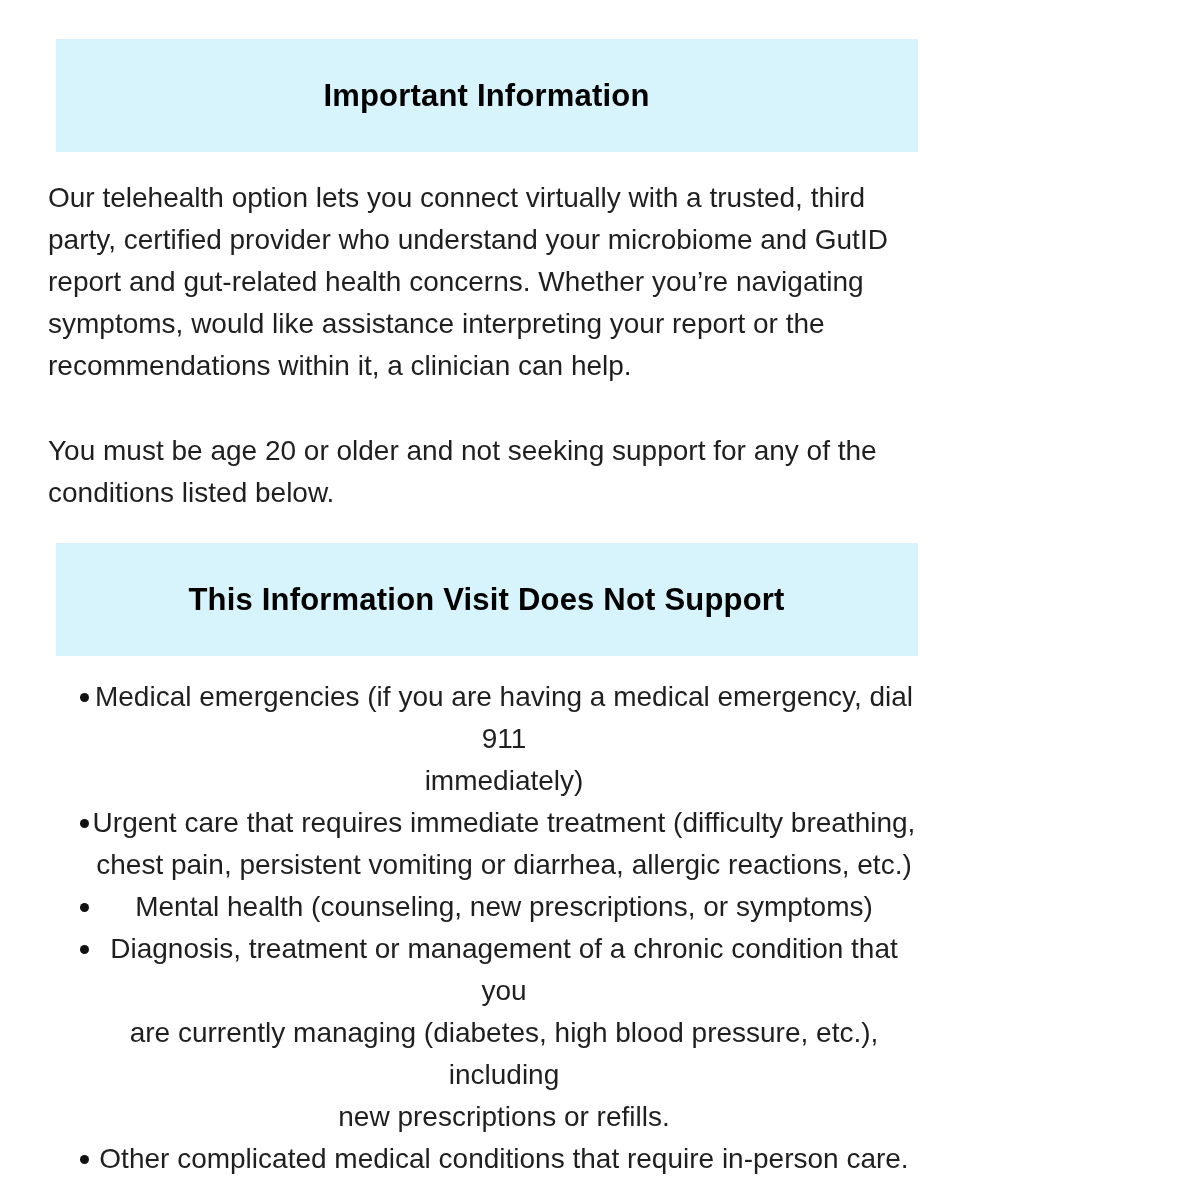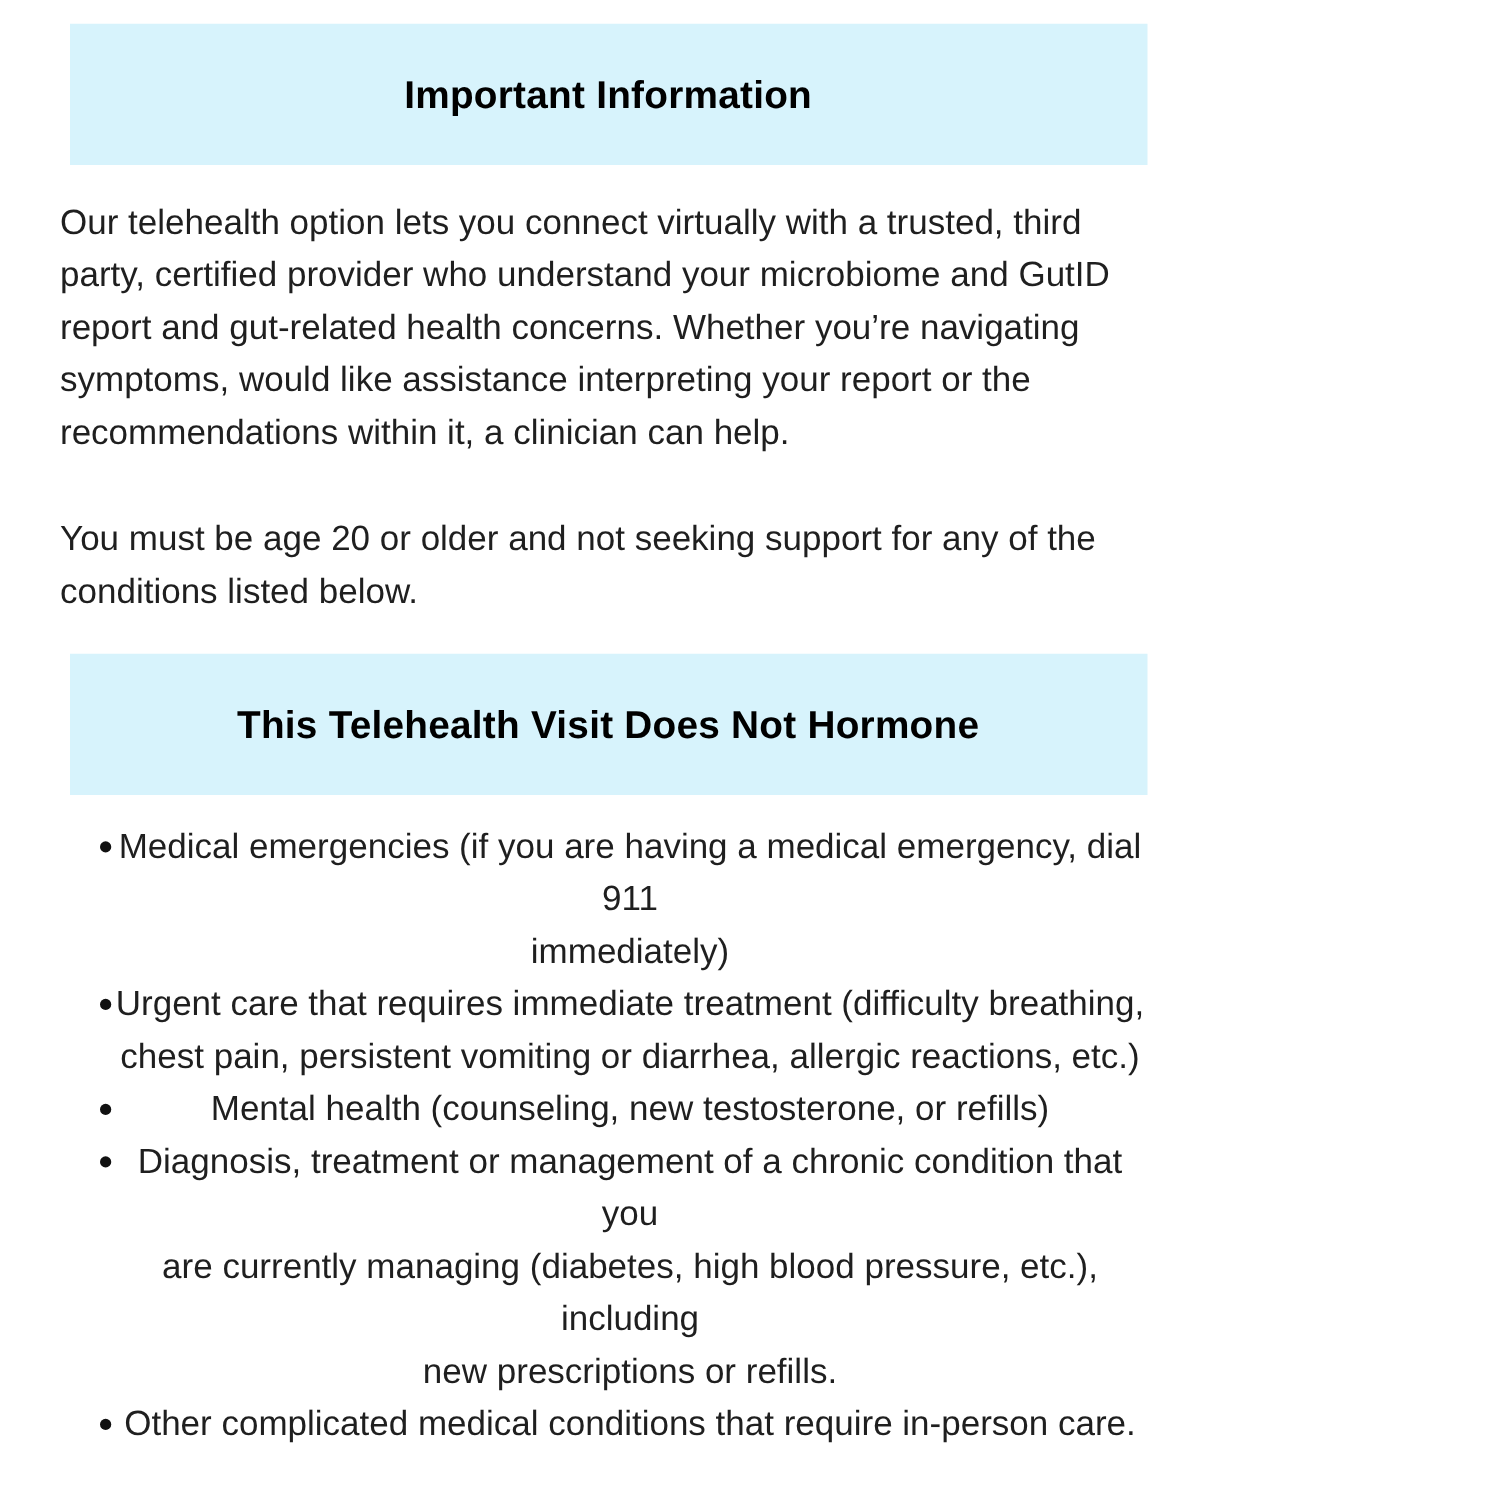--- a/index.html
+++ b/index.html
@@ -14,21 +14,21 @@
     background: #ffffff;
     width: 1200px;
     height: 1200px;
     font-family: "Liberation Sans", sans-serif;
     color: var(--text);
     overflow: hidden;
   }
   .page {
     width: 973px;
     height: 1200px;
-    padding-top: 19px;
+    padding-top: 39px;
   }
   .banner {
     width: 862px;
     height: 113px;
     margin: 0 auto;
     background: var(--accent);
     display: flex;
     align-items: center;
     justify-content: center;
   }
@@ -88,39 +88,39 @@
   <p class="para mt-25">Our telehealth option lets you connect virtually with a trusted, third
 party, certified provider who understand your microbiome and GutID
 report and gut-related health concerns. Whether you’re navigating
 symptoms, would like assistance interpreting your report or the
 recommendations within it, a clinician can help.</p>
 
   <p class="para mt-43">You must be age 20 or older and not seeking support for any of the
 conditions listed below.</p>
 
   <header class="banner mt-29">
-    <h1 class="banner-title">This Telehealth Visit Does Not Hormone</h1>
+    <h1 class="banner-title">This Information Visit Does Not Support</h1>
   </header>
 
   <ul class="bullets" id="bullet-list">
     <li class="bullet-item">
       <span class="dot"></span>
       <span class="bullet-text">Medical emergencies (if you are having a medical emergency, dial 911
 immediately)</span>
     </li>
 
     <li class="bullet-item">
       <span class="dot"></span>
       <span class="bullet-text">Urgent care that requires immediate treatment (difficulty breathing,
 chest pain, persistent vomiting or diarrhea, allergic reactions, etc.)</span>
     </li>
 
     <li class="bullet-item">
       <span class="dot"></span>
-      <span class="bullet-text">Mental health (counseling, new testosterone, or refills)</span>
+      <span class="bullet-text">Mental health (counseling, new prescriptions, or symptoms)</span>
     </li>
 
 
     <li class="bullet-item">
       <span class="dot"></span>
       <span class="bullet-text">Diagnosis, treatment or management of a chronic condition that you
 are currently managing (diabetes, high blood pressure, etc.), including
 new prescriptions or refills.</span>
     </li>
 

